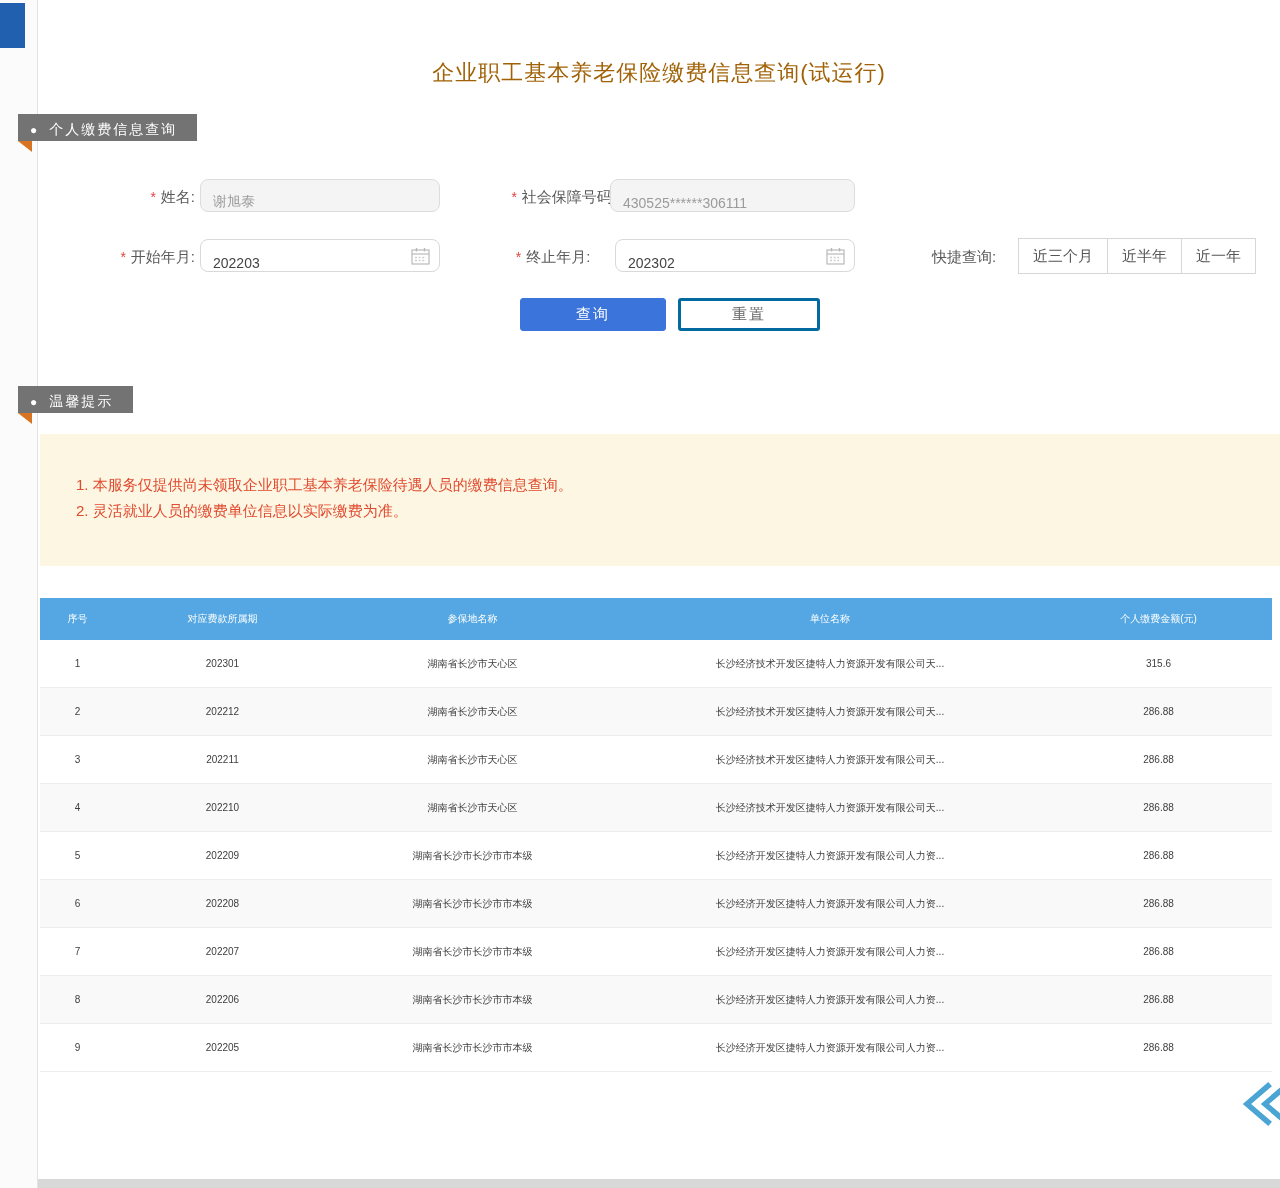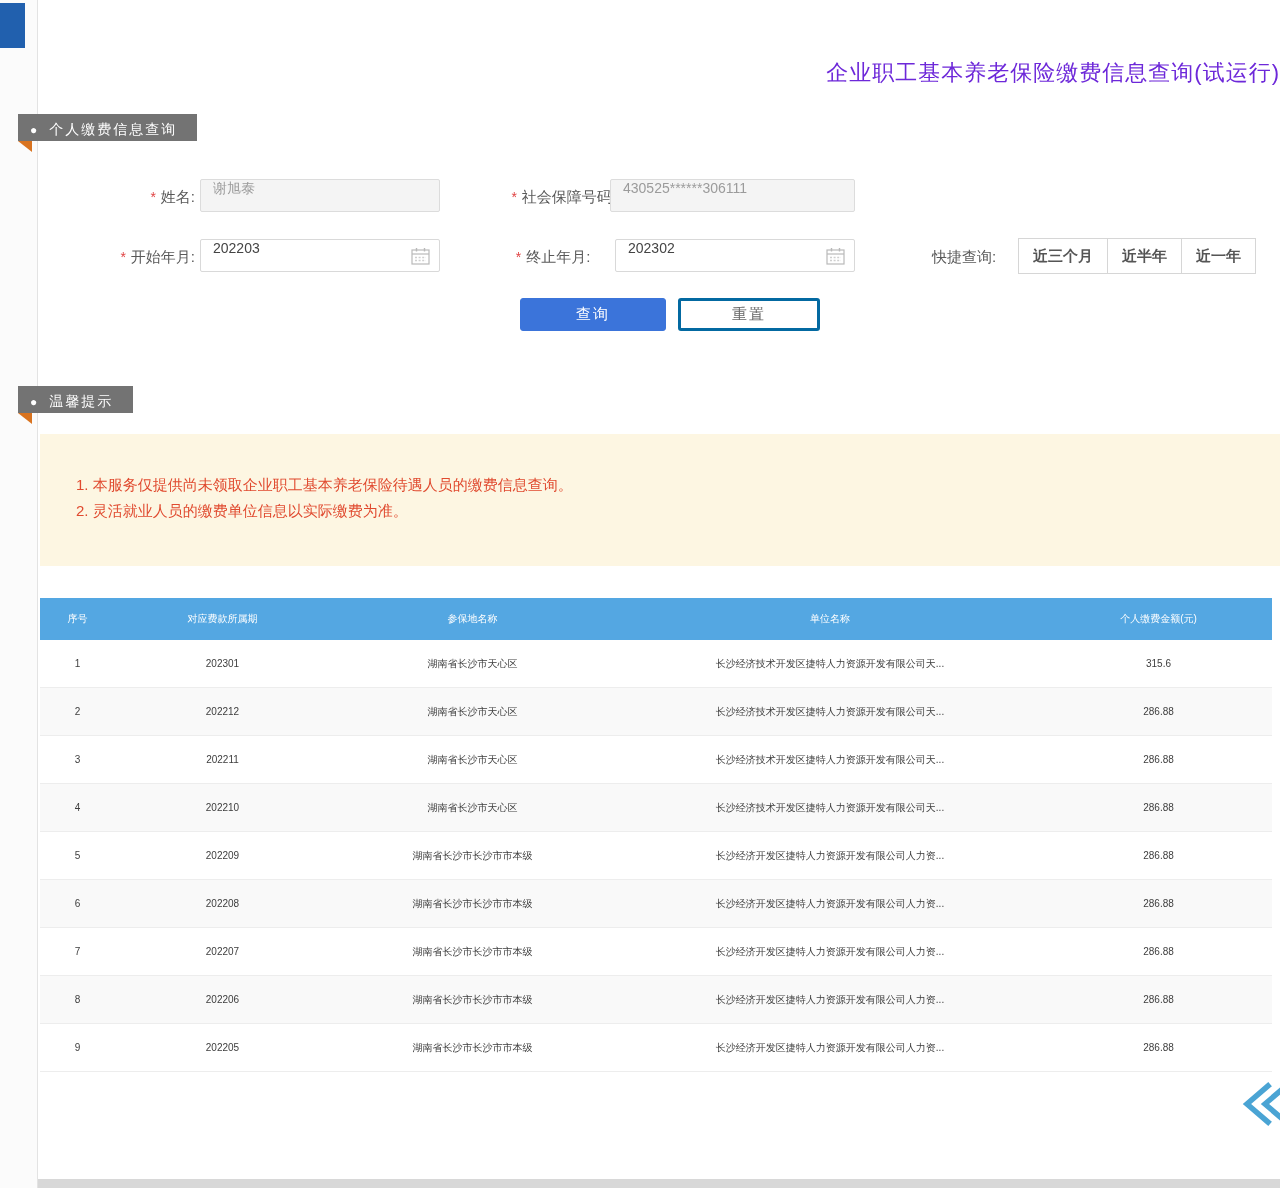--- a/index.html
+++ b/index.html
@@ -4,48 +4,48 @@
 <style>
   * { margin:0; padding:0; box-sizing:border-box; }
   body { font-family:"Liberation Sans", sans-serif; background:#fff; }
   .page { position:relative; width:1280px; height:1188px; background:#fff; overflow:hidden; }
 
   
   .gutter { position:absolute; left:0; top:0; width:38px; height:100%; background:#fbfbfb; border-right:1px solid #e3e3e3; }
   .blue-tab { position:absolute; left:0; top:3px; width:25px; height:45px; background:#2160ae; }
 
   
-  .page-title { position:absolute; left:38px; right:0; top:58px; text-align:right; font-size:22px; color:#6d28d9; font-weight:500; letter-spacing:1px; }
+  .page-title { position:absolute; left:38px; right:0; top:58px; text-align:center; font-size:22px; color:#a16207; font-weight:500; letter-spacing:1px; }
 
   
   .ribbon { position:absolute; left:18px; background:#737373; color:#fff; font-size:14px; line-height:30px; height:27px; padding:0 20px 0 12px; letter-spacing:2px; }
   .ribbon .dot { display:inline-block; margin-right:12px; font-size:12px; letter-spacing:0; }
   .ribbon::after { content:""; position:absolute; left:0; top:100%; width:0; height:0; border-top:11px solid #d9731f; border-left:14px solid transparent; }
   .ribbon-query { top:114px; }
   .ribbon-tips  { top:386px; }
 
   
   .lbl { position:absolute; font-size:15px; color:#595959; white-space:nowrap; }
   .req { color:#e04343; margin-right:5px; font-size:14px; }
-  .inp { position:absolute; height:33px; border:1px solid #d9d9d9; border-radius:2px; font-size:14px; display:flex; align-items:flex-start; padding:0 12px; background:#fff; color:#444; }
+  .inp { position:absolute; height:33px; border:1px solid #d9d9d9; border-radius:8px; font-size:14px; display:flex; align-items:flex-end; padding:0 12px; background:#fff; color:#444; }
   .inp.disabled { background:#f4f4f4; color:#9b9b9b; border-color:#dcdcdc; }
   .inp .cal { position:absolute; right:9px; top:7px; }
 
   .lbl-name  { left:100px; width:95px;  top:188px; text-align:right; }
   .inp-name  { left:200px; top:179px; width:240px; }
   .lbl-ssn   { left:463px; width:153px; top:188px; text-align:right; }
   .inp-ssn   { left:610px; top:179px; width:245px; }
   .lbl-start { left:85px;  width:110px; top:248px; text-align:right; }
   .inp-start { left:200px; top:239px; width:240px; }
   .lbl-end   { left:498px; width:110px; top:248px; text-align:center; }
   .inp-end   { left:615px; top:239px; width:240px; }
   .lbl-quick { left:932px; width:80px; top:248px; }
 
   .quick-group { position:absolute; left:1018px; top:238px; display:flex; }
-  .quick-btn { height:36px; background:#fff; border:1px solid #d6d6d6; font-size:15px; color:#555; display:flex; align-items:center; justify-content:center; padding:0 14px; margin-left:-1px; cursor:pointer; white-space:nowrap;font-weight:bold; }
+  .quick-btn { height:36px; background:#fff; border:1px solid #d6d6d6; font-size:15px; color:#555; display:flex; align-items:center; justify-content:center; padding:0 14px; margin-left:-1px; cursor:pointer; white-space:nowrap; }
   .quick-btn:first-child { margin-left:0; }
 
   .btn { position:absolute; height:33px; border-radius:3px; font-size:15px; display:flex; align-items:center; justify-content:center; cursor:pointer; letter-spacing:2px; }
   .btn-query { left:520px; top:298px; width:146px; background:#3b74da; color:#fff; border:1px solid #3b74da; }
   .btn-reset { left:678px; top:298px; width:142px; background:#fff; color:#666; border:3px solid #0369a1; }
 
   
   .tips-box { position:absolute; left:40px; right:0; top:434px; height:132px; background:#fdf6e2; padding:38px 20px 0 36px; }
   .tips-box .tip-line { font-size:15px; color:#e04a2f; line-height:26px; }
 

